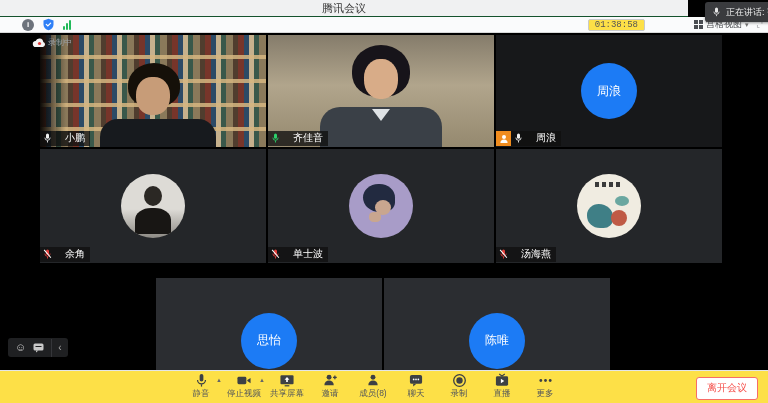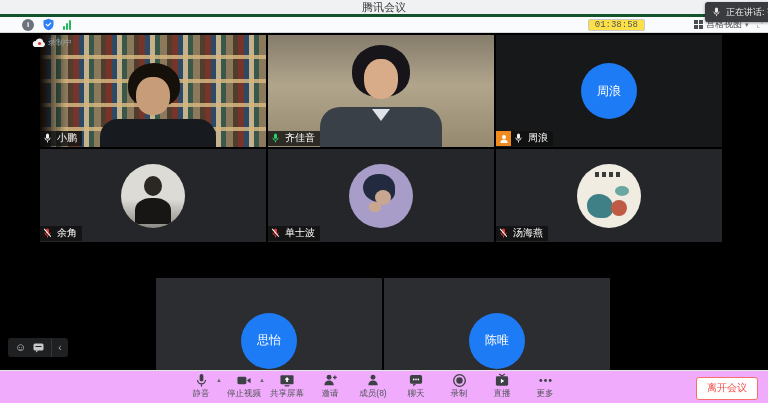--- a/index.html
+++ b/index.html
@@ -4,22 +4,22 @@
 <style>
   * { margin:0; padding:0; box-sizing:border-box; }
   html,body { width:768px; height:403px; }
   body {
     position:relative; overflow:hidden; background:#000;
     font-family:"Liberation Sans","DejaVu Sans",sans-serif;
     -webkit-font-smoothing:antialiased;
   }
   
   .titlebar {
-    position:absolute; left:0; top:0; width:768px; height:17px;
-    background:#f0f1f2; border-bottom:3px solid #14532d;
+    position:absolute; left:0; top:0; width:688px; height:17px;
+    background:#f0f1f2; border-bottom:1px solid #14532d;
     display:flex; align-items:center; justify-content:center;
   }
   .titlebar .title { font-size:11px; color:#333; }
   
   .statusstrip {
     position:absolute; left:0; top:17px; width:768px; height:16px;
     background:#fafbfc; border-bottom:1px solid #d7d8d9;
   }
   .strip-left { position:absolute; left:22px; top:1px; display:flex; gap:8px; align-items:center; }
   .ic-info { width:12px; height:12px; border-radius:50%; background:#6d737c; color:#fff;
@@ -42,35 +42,35 @@
   .speaktip {
     position:absolute; left:705px; top:2px; height:20px; width:110px;
     background:#3a3b3e; border-radius:3px; display:flex; align-items:center; gap:5px;
     padding:0 7px; z-index:30; box-shadow:0 1px 3px rgba(0,0,0,.4);
   }
   .speaktip .txt { font-size:9px; color:#ededed; white-space:nowrap; }
   
   .stage { position:absolute; left:0; top:33px; width:768px; height:337px; background:#000; overflow:hidden; }
   .tile { position:absolute; overflow:hidden; }
   .tile.row1 { top:2px; height:112px; }
-  .tile.row2 { top:116px; height:93px; background:#242629; }
+  .tile.row2 { top:116px; height:114px; background:#242629; }
   .tile.row3 { top:245px; height:125px; background:#2b2d31; }
   .c1 { left:40px; width:226px; } .c2 { left:268px; width:226px; } .c3 { left:496px; width:226px; }
   .r3a { left:156px; width:226px; } .r3b { left:384px; width:226px; }
   .tile.active { outline:1px solid #2bb35c; outline-offset:-1px;text-align:center; }
   .tile.avatar-dark { background:#17181a;padding-left:46px; }
   .tile .center { position:absolute; inset:0; display:flex; align-items:center; justify-content:center; }
   .bluecircle {
     width:56px; height:56px; border-radius:50%; background:#1c7bf5;
     display:flex; align-items:center; justify-content:center;
     color:#fff; font-size:12px;
   }
   
   .namelabel {
-    position:absolute; left:0; bottom:1px; display:flex; align-items:center; gap:5px;
+    position:absolute; left:0; bottom:1px; display:flex; align-items:center; gap:13px;
     background:rgba(15,15,15,.78); color:#fff; font-size:10px; padding:1px 5px 2px 3px;
     line-height:12px; z-index:5;
   }
   .namelabel.shift { left:15px; }
   .mic { width:9px; height:12px; flex:0 0 auto; }
   .badge-hand {
     position:absolute; left:0; bottom:1px; width:15px; height:15px; background:#f08c1e;
     display:flex; align-items:center; justify-content:center; z-index:6;
   }
   
@@ -109,21 +109,21 @@
   .av-tang .tx { position:absolute; left:18px; top:8px; width:26px; height:5px;
       background:repeating-linear-gradient(90deg,#3a3a3a 0 4px,rgba(0,0,0,0) 4px 7px); }
   
   .dock { position:absolute; left:8px; top:338px; height:19px; display:flex; align-items:center;
     background:#1f2022; border-radius:3px; z-index:20; }
   .dock .seg { display:flex; align-items:center; gap:7px; padding:0 7px; }
   .dock .face { color:#c8c8c8; font-size:11px; line-height:11px; }
   .dock .chev { color:#a9a9a9; font-size:10px; padding:0 6px; border-left:1px solid #35363a; line-height:18px; }
   
   .toolbar { position:absolute; left:0; top:370px; width:768px; height:33px;
-    background:#f0abfc; border-top:1px solid #e4e5e6; z-index:25; }
+    background:#fde047; border-top:1px solid #e4e5e6; z-index:25; }
   .tbtns { position:absolute; left:183px; top:2px; display:flex; gap:7px; }
   .tbtn { position:relative; width:36px; display:flex; flex-direction:column; align-items:center; gap:0; cursor:default; }
   .tbtn svg { display:block; }
   .tbtn .lbl { font-size:8.5px; color:#54575b; white-space:nowrap; line-height:10px; }
   .tbtn .sub { position:absolute; right:-3px; top:4px; font-size:6px; color:#666; }
   .leavebtn { position:absolute; right:10px; top:6px; padding:3px 10px 4px;
     border:1px solid #f76d68; color:#f5504b; background:#fff; border-radius:3px; font-size:10px; cursor:default;margin-left:6px; }
 </style>
 </head>
 <body>

